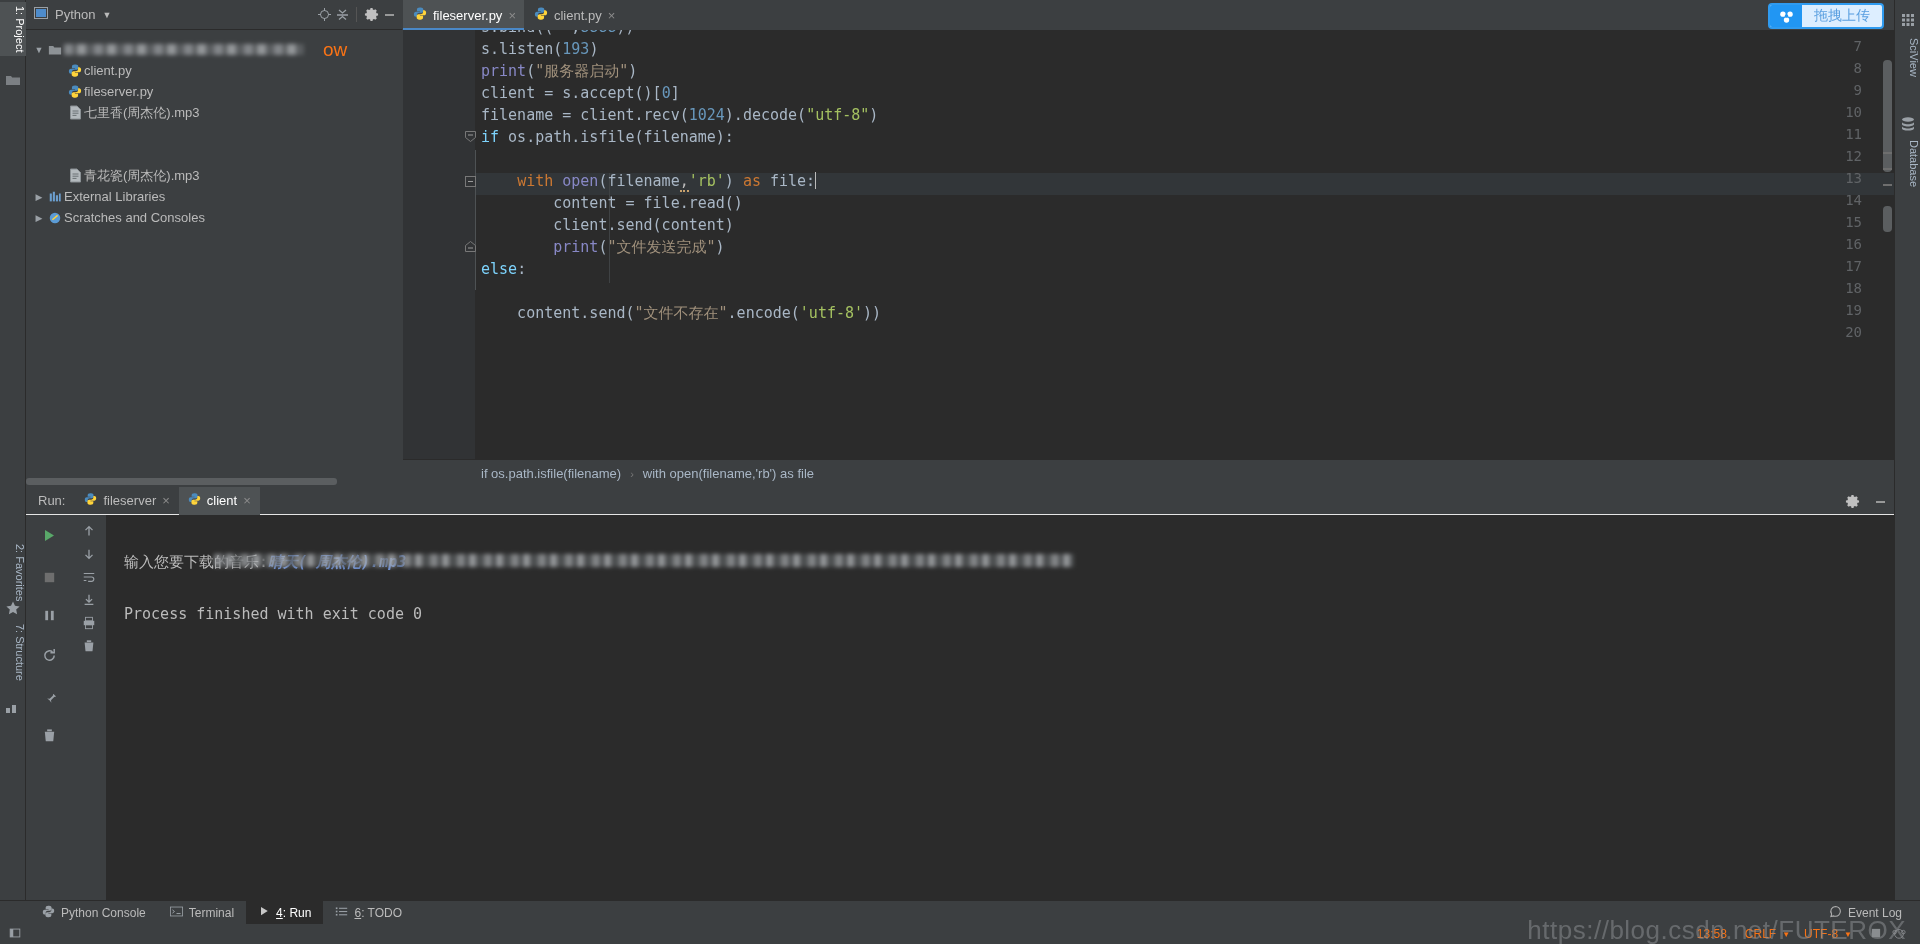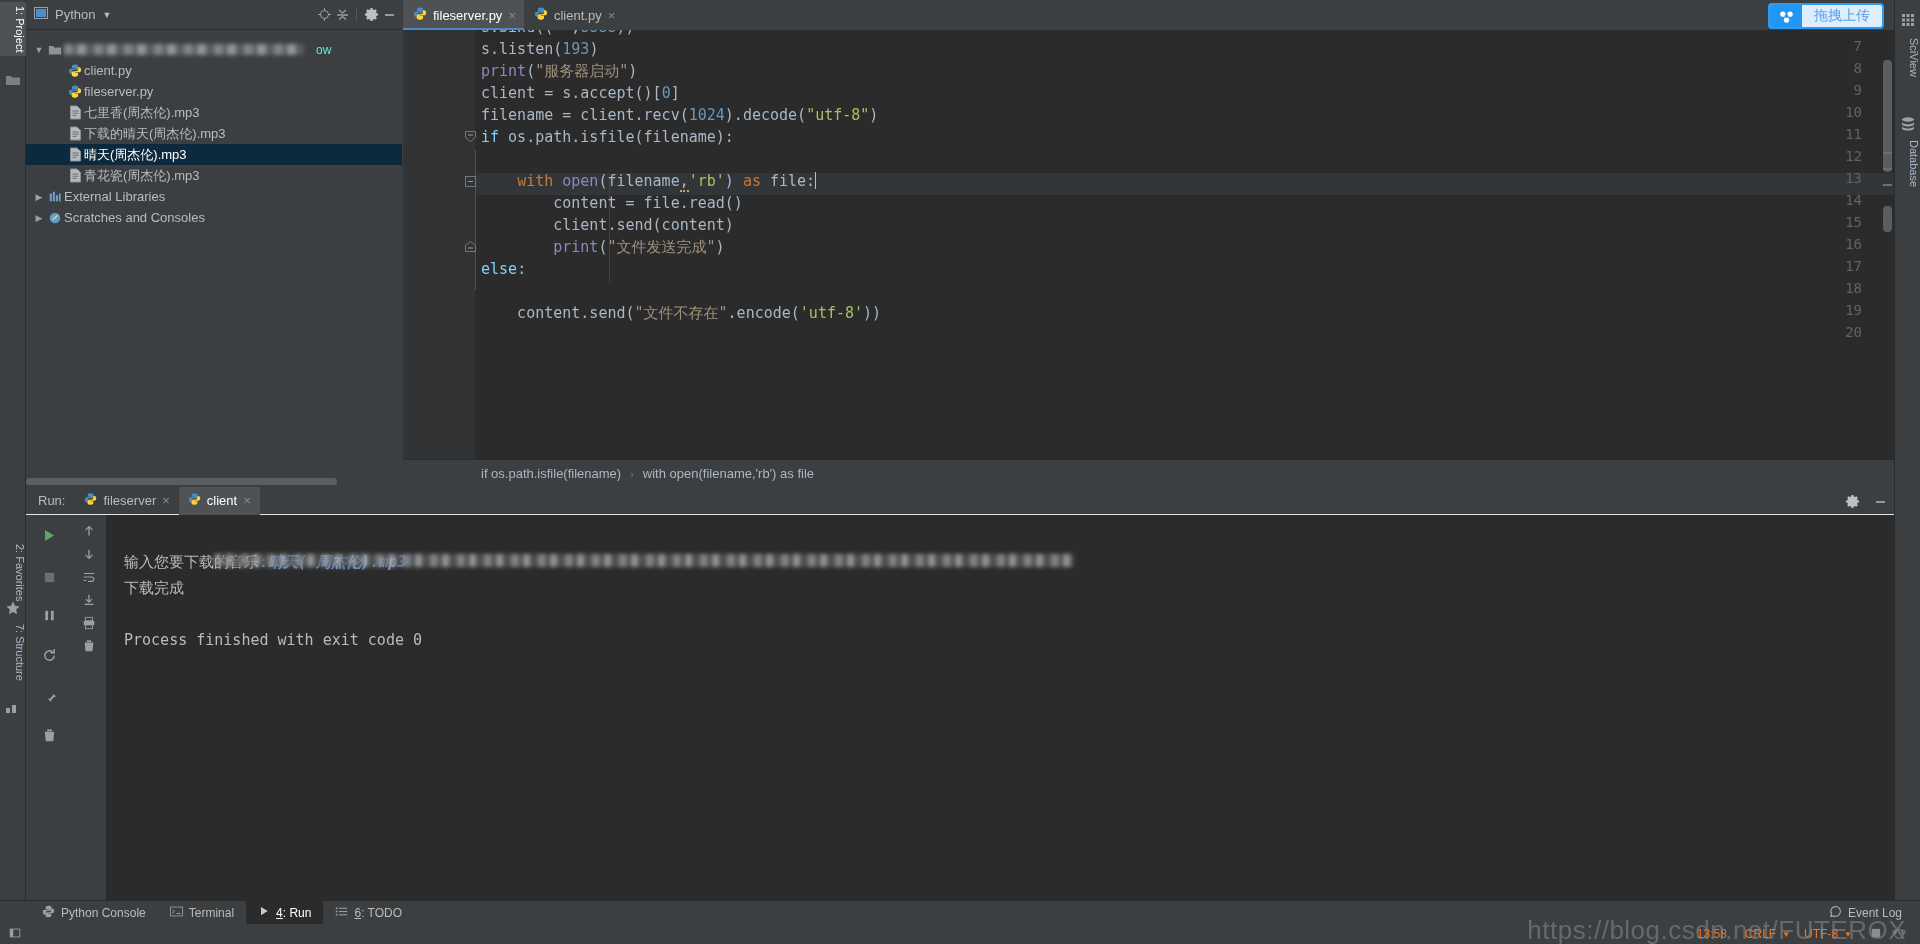--- a/index.html
+++ b/index.html
@@ -240,21 +240,21 @@
     <div class="tree">
 
       <div class="trow" style="position:absolute;top:9px;left:6px;right:0;">
         <span class="arrow">▼</span>
         <span class="ficon">
           <svg width="14" height="14" viewBox="0 0 16 16">
               <path d="M1 3.5h5l1.2 1.6H15V13H1z" fill="#8d9296"></path>
             </svg>
         </span>
         <span class="blurname"></span>
-        <span style="font-size:12px;color:#5eead4;margin-left:12px;">ow</span>
+        <span style="font-size:19px;color:#f97316;margin-left:19px;">ow</span>
       </div>
 
       <div class="trow" style="position:absolute;top:30px;left:6px;right:0;padding-left:34px;">
         <span class="ficon">
           <svg width="14" height="15" viewBox="0 0 16 16">
               <path d="M7.8 1C5.5 1 4.5 1.9 4.5 3.4v1.9h3.6v.6H3.4C1.9 5.9 1 6.9 1 8.8s.9 2.9 2.4 2.9h1.1v-2c0-1.6 1.2-2.6 2.8-2.6h2.3c1.3 0 2.2-.9 2.2-2.1V3.4C11.8 1.9 10.6 1 8.8 1h-1z" fill="#4b8bbe"></path>
               <path d="M8.2 15c2.3 0 3.3-.9 3.3-2.4v-1.9H7.9v-.6h4.7c1.5 0 2.4-1 2.4-2.9s-.9-2.9-2.4-2.9h-1.1v2c0 1.6-1.2 2.6-2.8 2.6H6.4c-1.3 0-2.2.9-2.2 2.1v1.6c0 1.5 1.2 2.4 3 2.4h1z" fill="#ffd43b"></path>
             </svg>
         </span>
         <span>client.py</span>
@@ -273,39 +273,21 @@
       <div class="trow" style="position:absolute;top:72px;left:6px;right:0;padding-left:34px;">
         <span class="ficon">
           <svg width="13" height="15" viewBox="0 0 13 15">
               <path d="M1.5 1h6.5l3.5 3.5V14h-10z" fill="#b3b9bd" stroke="#8a9094"></path>
               <path d="M3.5 6h6M3.5 8.2h6M3.5 10.4h4" stroke="#6b7175"></path>
             </svg>
         </span>
         <span>七里香(周杰伦).mp3</span>
       </div>
 
-      <div class="trow" style="position:absolute;top:93px;left:6px;right:0;padding-left:34px;">
-        <span class="ficon">
-          <svg width="13" height="15" viewBox="0 0 13 15">
-              <path d="M1.5 1h6.5l3.5 3.5V14h-10z" fill="#b3b9bd" stroke="#8a9094"></path>
-              <path d="M3.5 6h6M3.5 8.2h6M3.5 10.4h4" stroke="#6b7175"></path>
-            </svg>
-        </span>
-        <span>下载的晴天(周杰伦).mp3</span>
-      </div>
-
-      <div class="trow sel" style="position:absolute;top:114px;left:0;right:0;padding-left:40px;">
-        <span class="ficon">
-          <svg width="13" height="15" viewBox="0 0 13 15">
-              <path d="M1.5 1h6.5l3.5 3.5V14h-10z" fill="#b3b9bd" stroke="#8a9094"></path>
-              <path d="M3.5 6h6M3.5 8.2h6M3.5 10.4h4" stroke="#6b7175"></path>
-            </svg>
-        </span>
-        <span>晴天(周杰伦).mp3</span>
-      </div>
+
 
       <div class="trow" style="position:absolute;top:135px;left:6px;right:0;padding-left:34px;">
         <span class="ficon">
           <svg width="13" height="15" viewBox="0 0 13 15">
               <path d="M1.5 1h6.5l3.5 3.5V14h-10z" fill="#b3b9bd" stroke="#8a9094"></path>
               <path d="M3.5 6h6M3.5 8.2h6M3.5 10.4h4" stroke="#6b7175"></path>
             </svg>
         </span>
         <span>青花瓷(周杰伦).mp3</span>
       </div>
@@ -589,21 +571,20 @@
               <rect x="5.5" y="1.5" width="5" height="2" fill="#9aa0a6"></rect>
             </svg>
         </span>
       </div>
 
       <div class="console">
         <div class="cline2">
           <span class="cpath"></span>
         </div>
         <div class="cline2"><span>输入您要下载的音乐:</span><span class="cinput">晴天( 周杰伦).mp3</span></div>
-        <div class="cline2">下载完成</div>
         <div class="cline2"></div>
         <div class="cline2">Process finished with exit code 0</div>
       </div>
     </div>
   </div>
 
   <div class="statusbar">
     <div style="width:30px;"></div>
     <div class="sbtn">
       <span>

